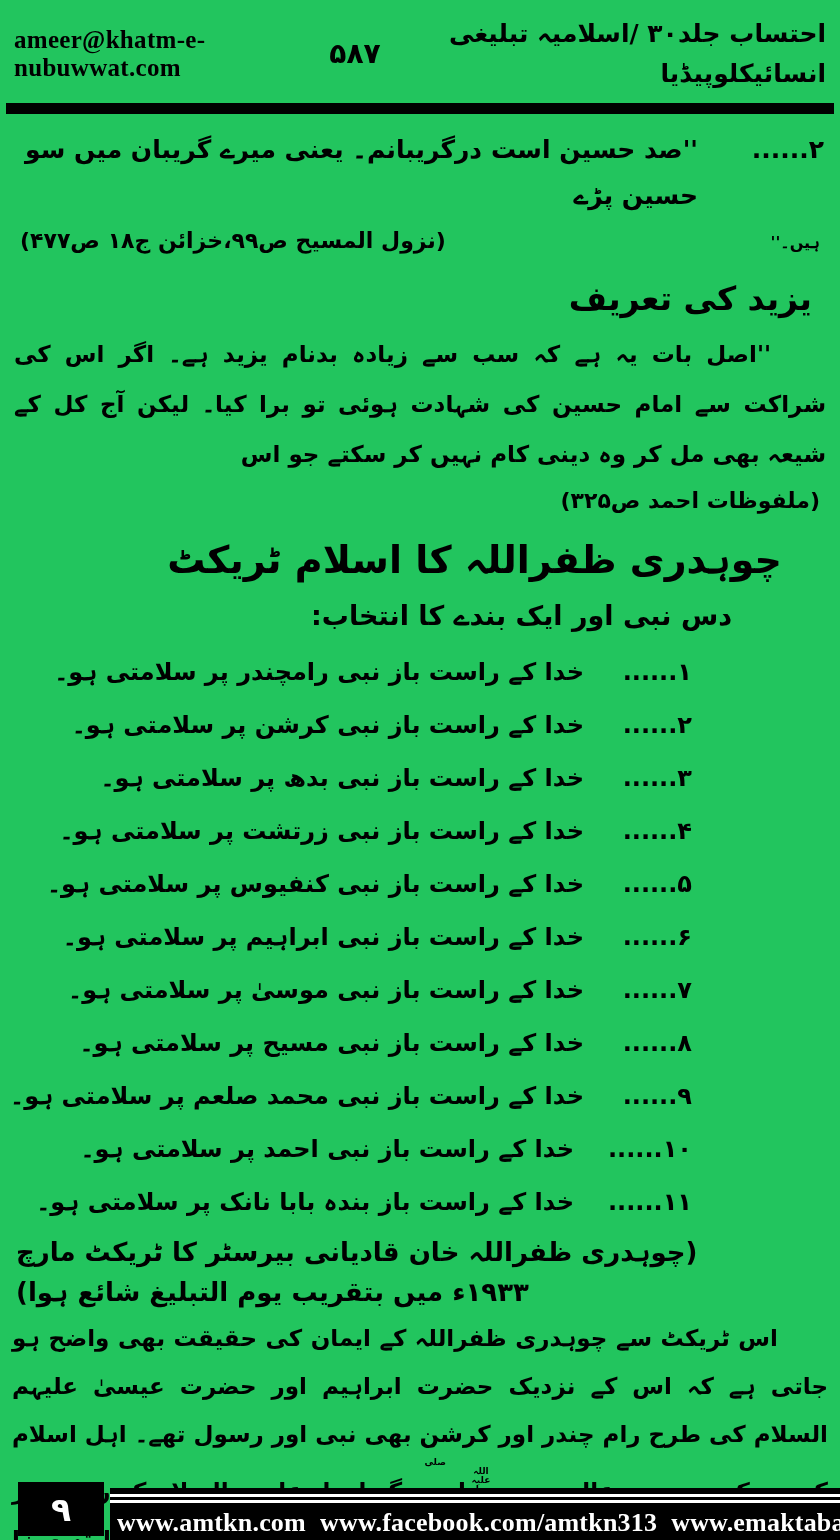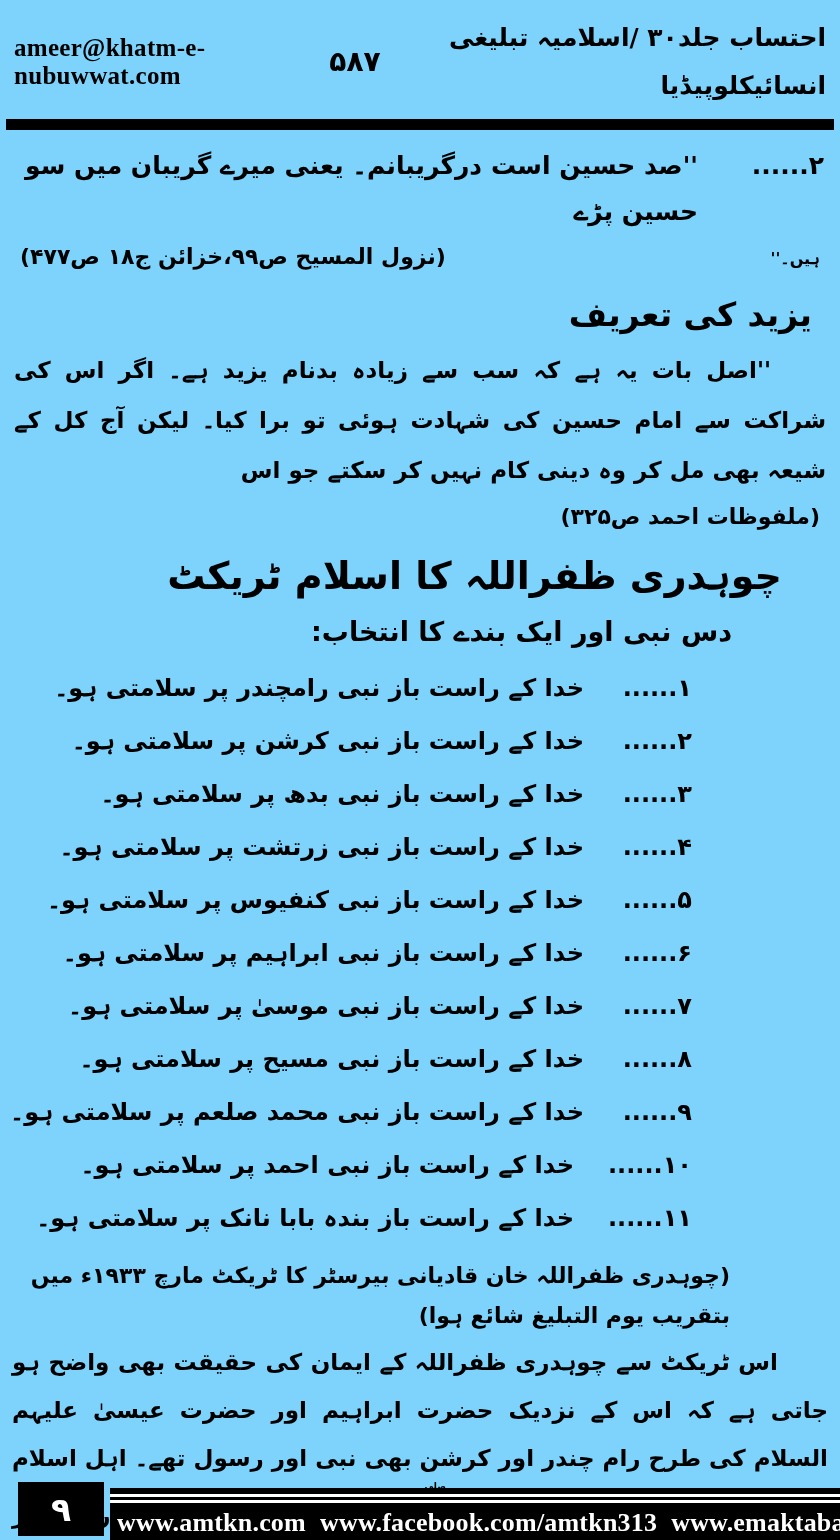--- a/index.html
+++ b/index.html
@@ -1,39 +1,39 @@
 <!DOCTYPE html>
 <html lang="ur"><head>
 <meta charset="utf-8">
 <style>
   html,body{margin:0;padding:0;background:#e8e8e8;}
   .page{
     width:840px;height:1540px;margin:0 auto;position:relative;overflow:hidden;
-    background:#7dd3fc;color:#000;
+    background:#22c55e;color:#000;
     font-family:"DejaVu Sans",sans-serif;font-weight:bold;
   }
   
   .header{padding:14px 14px 0;display:flex;align-items:center;direction:ltr;}
   .email{font-family:"Liberation Serif",serif;font-weight:700;font-size:25px;letter-spacing:.3px;}
   .pgnum{margin-left:26px;font-size:28px;line-height:36px;}
-  .booktitle{margin-left:auto;direction:rtl;font-size:25px;line-height:48px;}
+  .booktitle{margin-left:auto;direction:rtl;font-size:25px;line-height:40px;}
   .rule{margin:9px 6px 0;height:11px;background:#000;}
   .q1{margin-top:13px;padding:0 16px;font-size:25px;line-height:46px;display:flex;direction:rtl;gap:52px;align-items:baseline;}
   .split{display:flex;direction:rtl;justify-content:space-between;align-items:baseline;padding:0 20px;line-height:44px;}
   .split .lead{font-size:16px;}
   .split .cite{font-size:22px;}
   .h1{margin-top:8px;padding-right:28px;direction:rtl;text-align:right;font-size:33px;line-height:52px;}
   .para{margin-top:4px;padding:0 14px;direction:rtl;text-align:justify;text-indent:55px;font-size:23px;line-height:50px;}
   .h2{margin-top:8px;padding-right:58px;direction:rtl;text-align:right;font-size:38px;line-height:58px;padding-left:43px;}
   .sub{margin-top:4px;padding-right:108px;direction:rtl;text-align:right;font-size:27px;line-height:46px;}
   
   .list{margin-top:6px;}
   .list-row{display:flex;direction:rtl;align-items:center;gap:34px;height:53px;padding-right:148px;font-size:24px;}
   .item-num{min-width:74px;letter-spacing:1px;}
-  .tract-cite{margin-top:12px;padding-right:110px;padding-left:16px;direction:rtl;text-align:right;font-size:22px;line-height:40px;}
+  .tract-cite{margin-top:4px;padding-right:110px;padding-left:16px;direction:rtl;text-align:left;font-size:26px;line-height:40px;}
   
   .commentary{margin-top:2px;padding:0 12px;direction:rtl;text-align:justify;text-indent:50px;font-size:23px;line-height:48px;}
   .honorific{display:inline-block;width:30px;font-size:9px;line-height:9px;vertical-align:7px;text-align:center;white-space:normal;}
   
   .footer{position:absolute;left:0;right:0;bottom:0;height:62px;}
   .footer-box{position:absolute;left:18px;top:4px;width:86px;height:54px;background:#000;color:#fff;
     display:flex;align-items:center;justify-content:center;font-size:33px;}
   .footer-bar{position:absolute;left:110px;right:0;top:10px;height:52px;background:#000;box-sizing:border-box;padding-top:3px;}
   .bar-line{height:3px;background:#fff;margin-top:3px;}
   .bar-text{margin-top:5px;color:#fff;text-align:center;direction:ltr;

